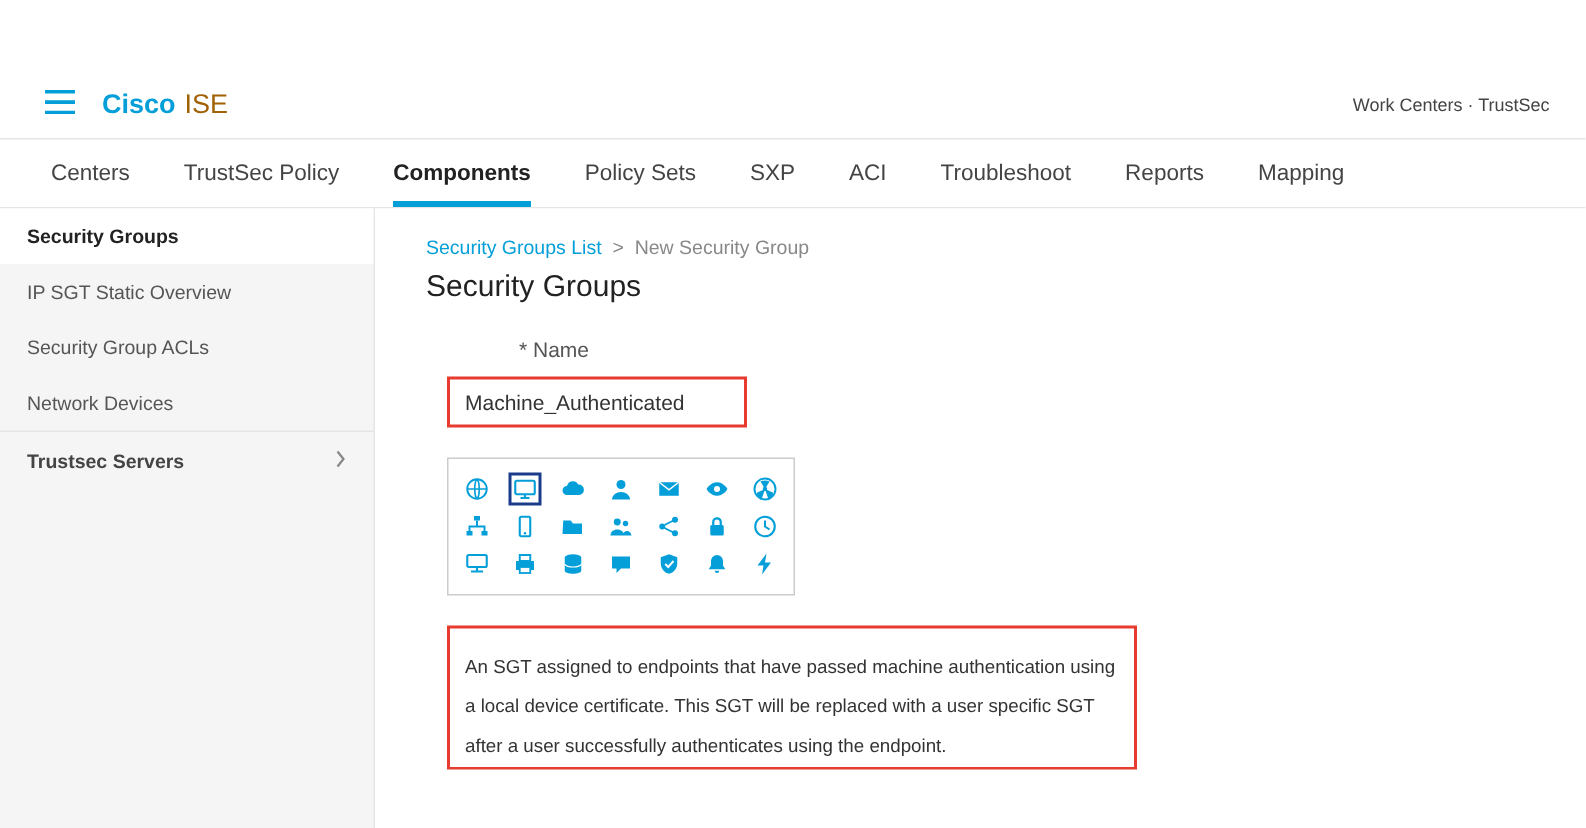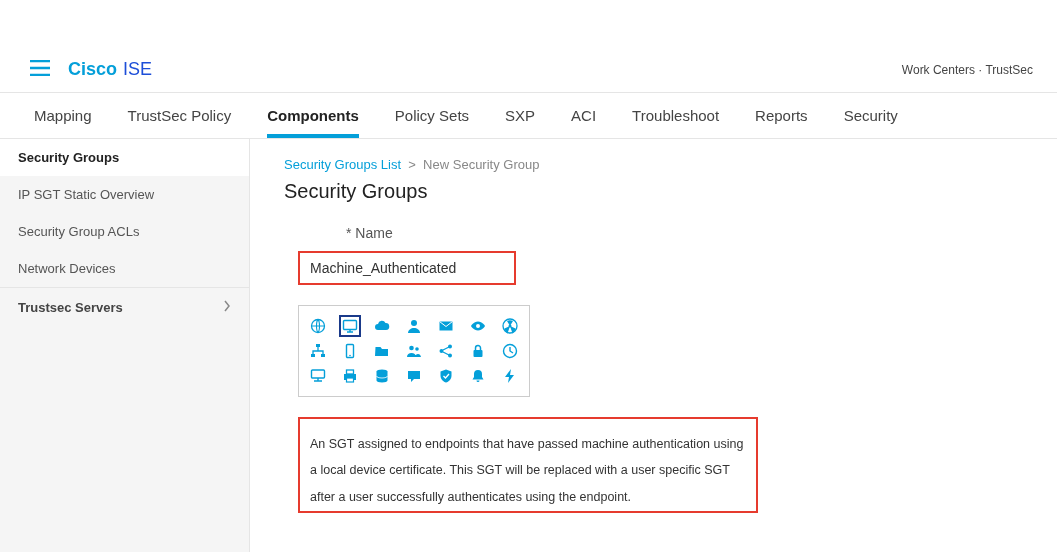--- a/index.html
+++ b/index.html
@@ -4,21 +4,21 @@
   <style>
     * { box-sizing: border-box; margin: 0; padding: 0; }
     body { font-family: -apple-system, BlinkMacSystemFont, "Segoe UI", Arial, sans-serif; font-size: 13px; color: #333; background: #fff; }
     
     
     .header { display: flex; align-items: center; justify-content: space-between; padding: 12px 24px 12px 30px; border-bottom: 1px solid #e5e5e5; margin-top: 47px; }
     .header-left { display: flex; align-items: center; gap: 18px; }
     .hamburger { color: #049fd9; cursor: pointer; }
     .brand { font-size: 18px; display: flex; align-items: center; gap: 6px; }
     .brand-main { color: #049fd9; font-weight: 700; }
-    .brand-sub { color: #1d4ed8; font-weight: 300; }
+    .brand-sub { color: #a16207; font-weight: 300; }
     .header-right { font-size: 12px; color: #444; font-weight: 300; }
     
     
     .tabnav { display: flex; gap: 36px; padding: 14px 34px 0 34px; border-bottom: 1px solid #e5e5e5; }
     .tabnav-item { padding-bottom: 10px; font-size: 15px; color: #444; cursor: pointer; border-bottom: 4px solid transparent; }
     .tabnav-item.active { color: #222; font-weight: 600; border-bottom-color: #049fd9; }
     
     
     .layout { display: flex; }
     .sidebar { width: 250px; background: #f5f5f5; border-right: 1px solid #e5e5e5; min-height: 460px; }
@@ -31,21 +31,21 @@
     .side-section-chevron { color: #888; }
     
     
     .breadcrumb { font-size: 13px; color: #888; margin-bottom: 8px; }
     .breadcrumb-link { color: #049fd9; }
     .page-title { font-size: 20px; font-weight: 400; color: #222; margin-bottom: 22px; }
     
     .form-row { margin: 0 0 20px 14px; }
     .form-label { font-size: 14px; color: #555; margin-bottom: 10px; display: block; margin-left: 48px; }
     
-    .input-name { border: 2px solid #e63b2e; padding: 7px 10px; font-size: 14px; color: #333; width: 218px; font-family: inherit; }
+    .input-name { border: 2px solid #e63b2e; padding: 7px 10px; font-size: 14px; color: #333; width: 200px; font-family: inherit; }
     
     .icon-picker { border: 1px solid #ccc; display: inline-block; padding: 6px 8px; }
     .icon-row { display: flex; gap: 10px; align-items: center; margin: 3px 0; }
     .picker-icon { width: 22px; height: 22px; display: flex; align-items: center; justify-content: center; cursor: pointer; color: #049fd9; }
     .picker-icon.selected { border: 2px solid #1a3a8a; }
     .picker-icon svg { width: 16px; height: 16px; }
     
     .desc-box { border: 2px solid #e63b2e; padding: 12px 10px; width: 460px; font-size: 12.5px; color: #333; line-height: 2.1; font-family: inherit; resize: none; height: 96px; }
   </style>
 </head>
@@ -60,29 +60,29 @@
     </span>
     <span class="brand">
       <span class="brand-main">Cisco</span>
       <span class="brand-sub">ISE</span>
     </span>
   </div>
   <div class="header-right">Work Centers · TrustSec</div>
 </div>
 
 <div class="tabnav">
-  <div class="tabnav-item">Mapping</div>
+  <div class="tabnav-item">Centers</div>
   <div class="tabnav-item">TrustSec Policy</div>
   <div class="tabnav-item active">Components</div>
   <div class="tabnav-item">Policy Sets</div>
   <div class="tabnav-item">SXP</div>
   <div class="tabnav-item">ACI</div>
   <div class="tabnav-item">Troubleshoot</div>
   <div class="tabnav-item">Reports</div>
-  <div class="tabnav-item">Security</div>
+  <div class="tabnav-item">Mapping</div>
 </div>
 
 <div class="layout">
   <div class="sidebar">
     <div class="side-item active">Security Groups</div>
     <div class="side-item">IP SGT Static Overview</div>
     <div class="side-item">Security Group ACLs</div>
     <div class="side-item">Network Devices</div>
     <div class="side-section">
       <span>Trustsec Servers</span>

